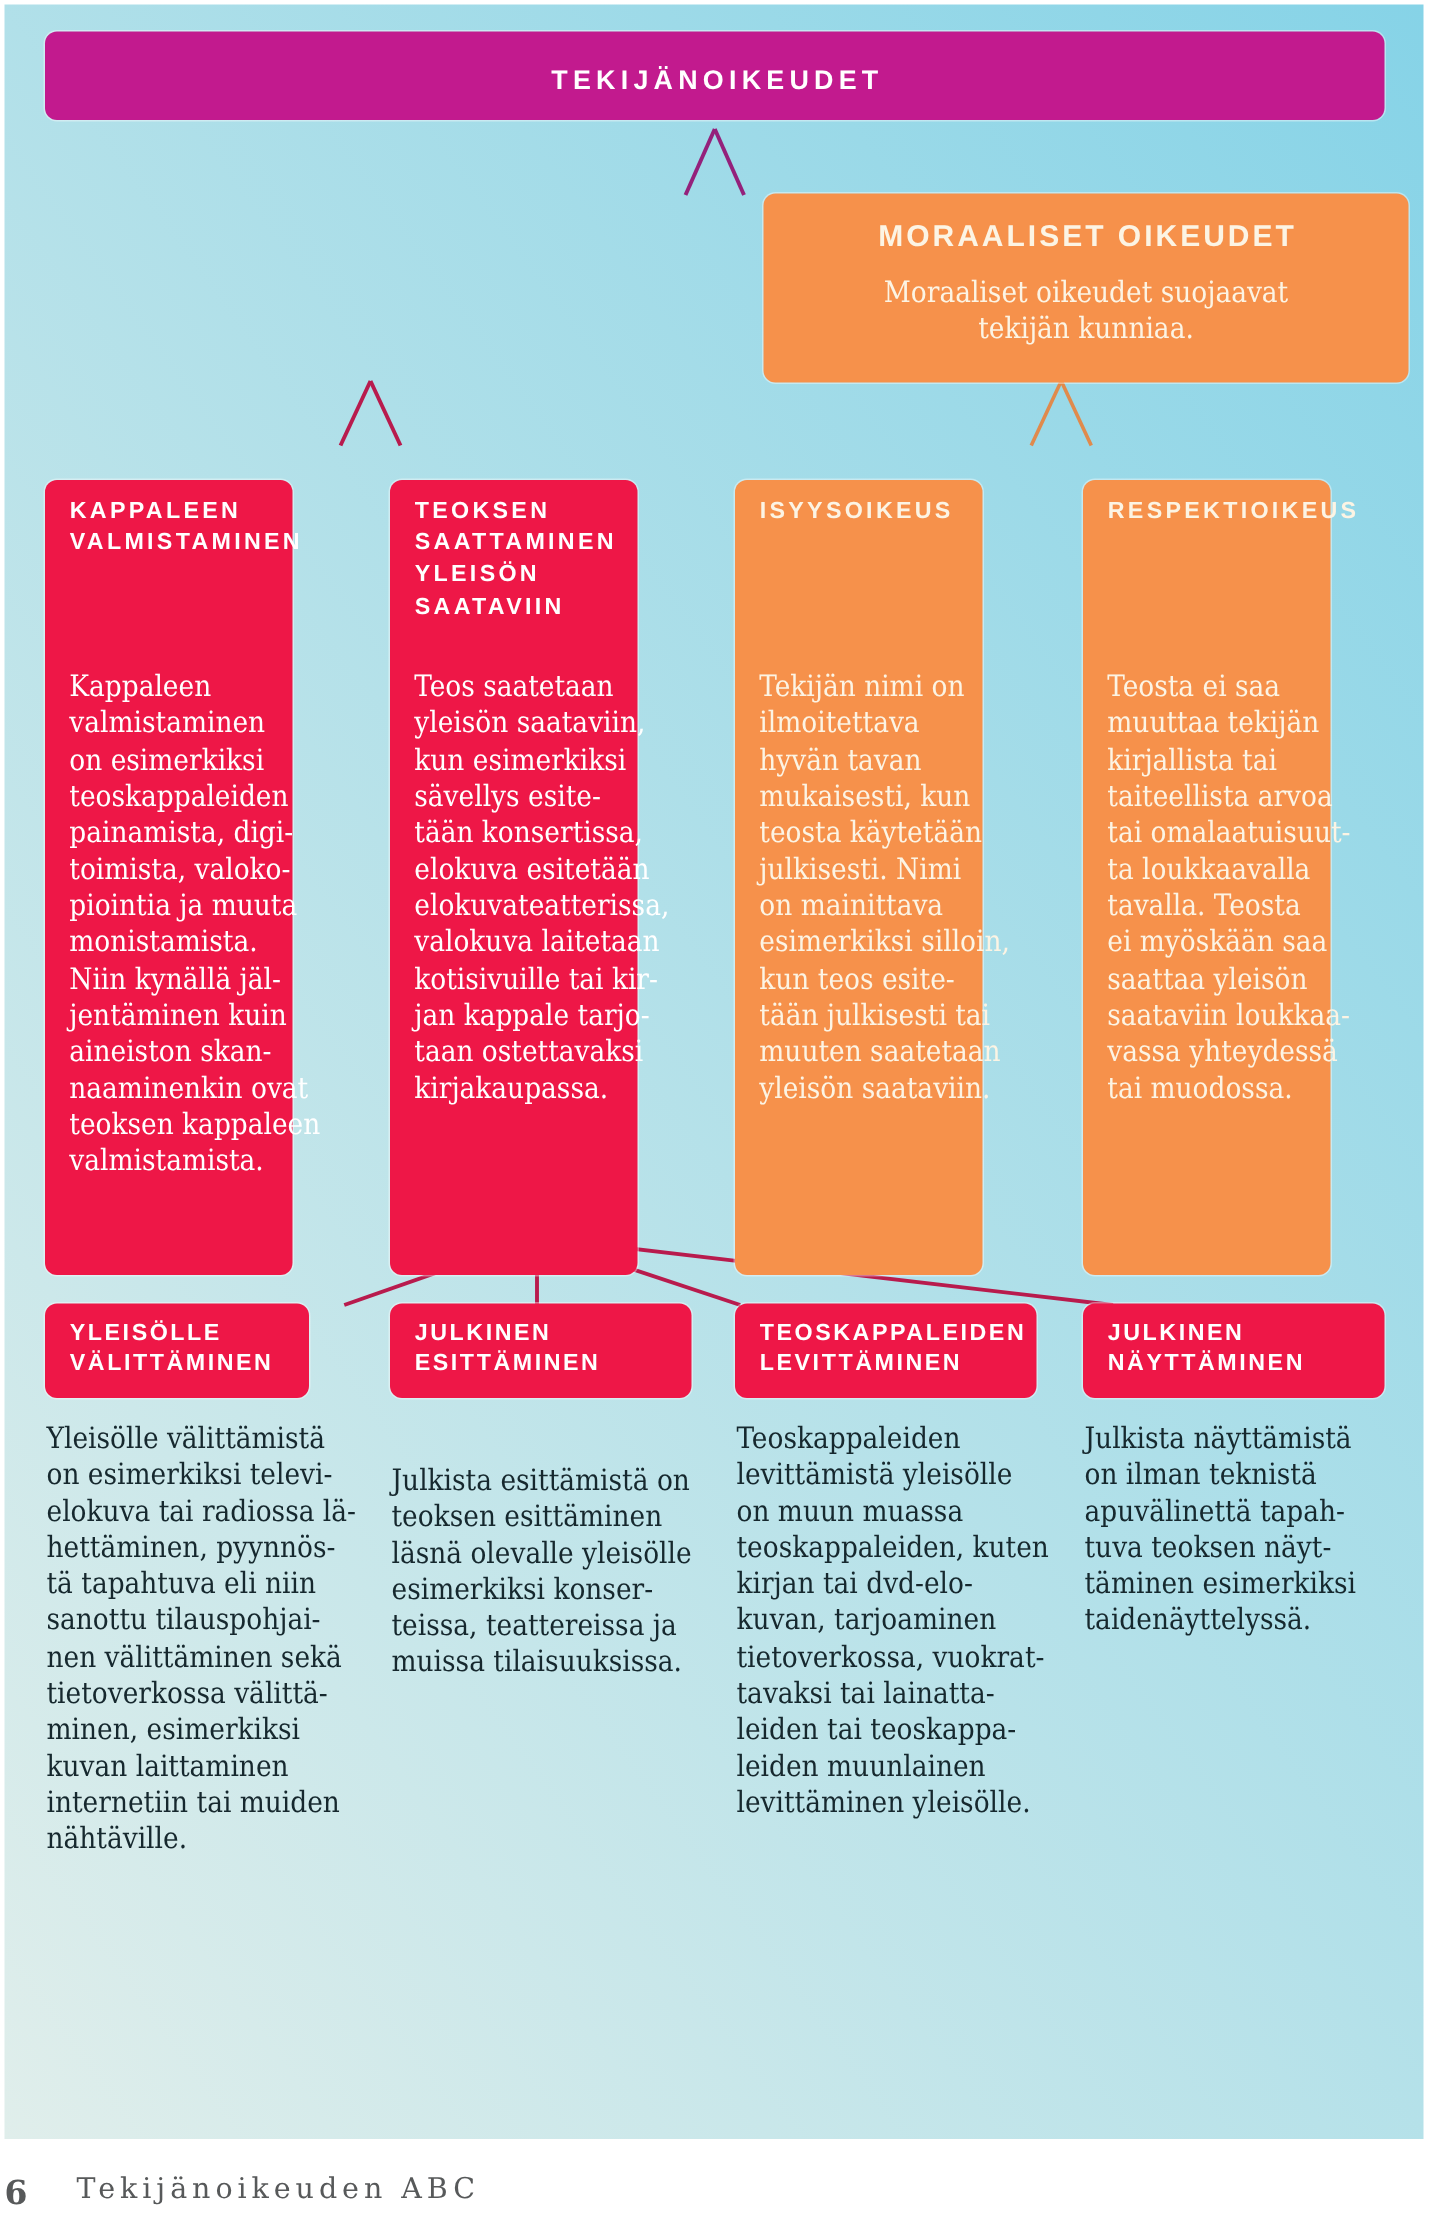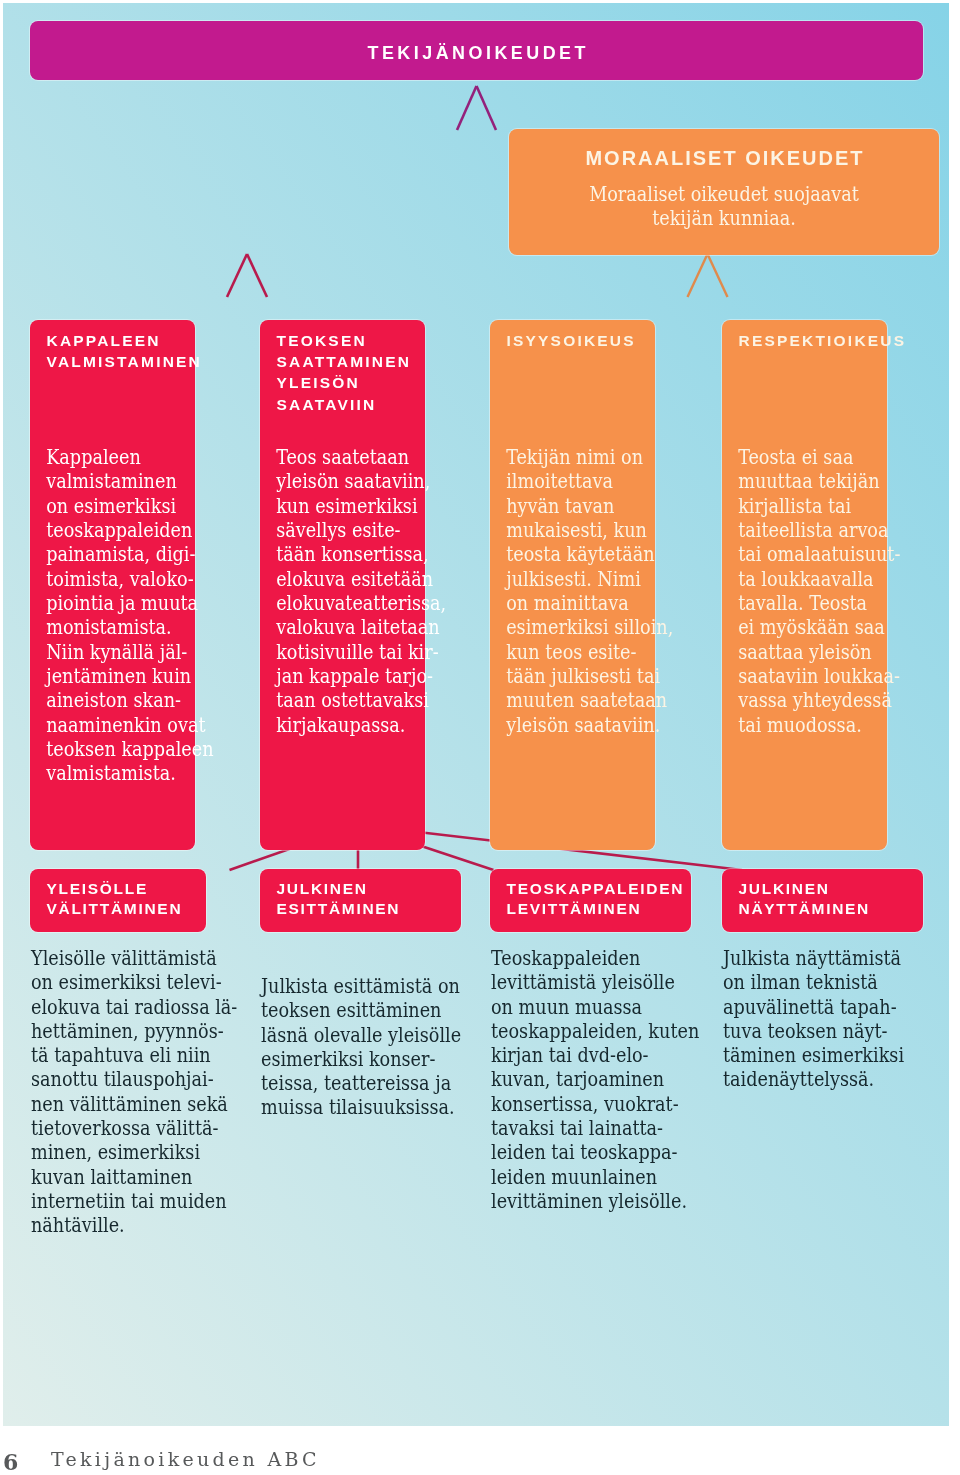--- a/index.html
+++ b/index.html
@@ -234,21 +234,21 @@
         <div class="ln">LEVITTÄMINEN</div>
       </div>
   </div>
   <div class="sub-body b3">
       <div class="ln">Teoskappaleiden</div>
       <div class="ln">levittämistä yleisölle</div>
       <div class="ln">on muun muassa</div>
       <div class="ln">teoskappaleiden, kuten</div>
       <div class="ln">kirjan tai dvd-elo-</div>
       <div class="ln">kuvan, tarjoaminen</div>
-      <div class="ln">konsertissa, vuokrat-</div>
+      <div class="ln">tietoverkossa, vuokrat-</div>
       <div class="ln">tavaksi tai lainatta-</div>
       <div class="ln">leiden tai teoskappa-</div>
       <div class="ln">leiden muunlainen</div>
       <div class="ln">levittäminen yleisölle.</div>
     </div>
 
   <div class="box red sub s4 halo">
     <div class="sub-label">
         <div class="ln">JULKINEN</div>
         <div class="ln">NÄYTTÄMINEN</div>

